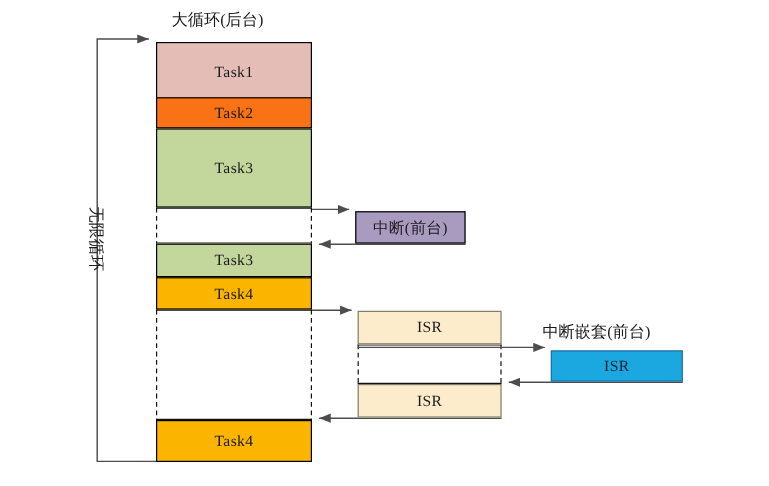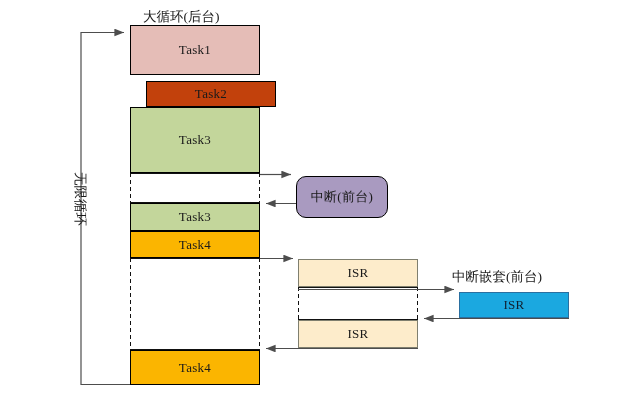--- a/index.html
+++ b/index.html
@@ -114,45 +114,45 @@
       <path d="M260,258.5 L293,258.5" marker-end="url(#arrowR)"></path>
 
       <path d="M298,289.5 L454,289.5" marker-end="url(#arrowR)"></path>
 
       <path d="M569,318.5 L424,318.5" marker-end="url(#arrowL)"></path>
 
       <path d="M418,348.5 L266,348.5" marker-end="url(#arrowL)"></path>
     </g>
   </svg>
 
-  <div class="box" style="left:130px; top:25px; width:130px; height:50px; background:#e5bdb7;">
+  <div class="box" style="left:130px; top:35px; width:130px; height:50px; background:#e5bdb7;">
     <span>Task1</span>
   </div>
 
-  <div class="box" style="left:130px; top:81px; width:130px; height:26px; background:#c2410c;margin-left:16px;">
+  <div class="box" style="left:130px; top:81px; width:130px; height:26px; background:#f97316;">
     <span>Task2</span>
   </div>
 
   <div class="box" style="left:130px; top:107px; width:130px; height:66px; background:#c3d69b;">
     <span>Task3</span>
   </div>
 
   <div class="box" style="left:130px; top:203px; width:130px; height:28px; background:#c3d69b;">
     <span>Task3</span>
   </div>
 
   <div class="box" style="left:130px; top:231px; width:130px; height:27px; background:#fbb500;">
     <span>Task4</span>
   </div>
 
   <div class="box" style="left:130px; top:350px; width:130px; height:35px; background:#fbb500;">
     <span>Task4</span>
   </div>
 
-  <div class="box" style="left:296px; top:176px; width:92px; height:42px; background:#a99ac0;border-radius:10px;">
+  <div class="box" style="left:296px; top:176px; width:92px; height:27px; background:#a99ac0;">
     <span>中断(前台)</span>
   </div>
 
   <div class="box cream" style="left:298px; top:259px; width:120px; height:28px; background:#fdeccb;">
     <span>ISR</span>
   </div>
 
   <div class="box cream" style="left:298px; top:320px; width:120px; height:28px; background:#fdeccb;">
     <span>ISR</span>
   </div>

